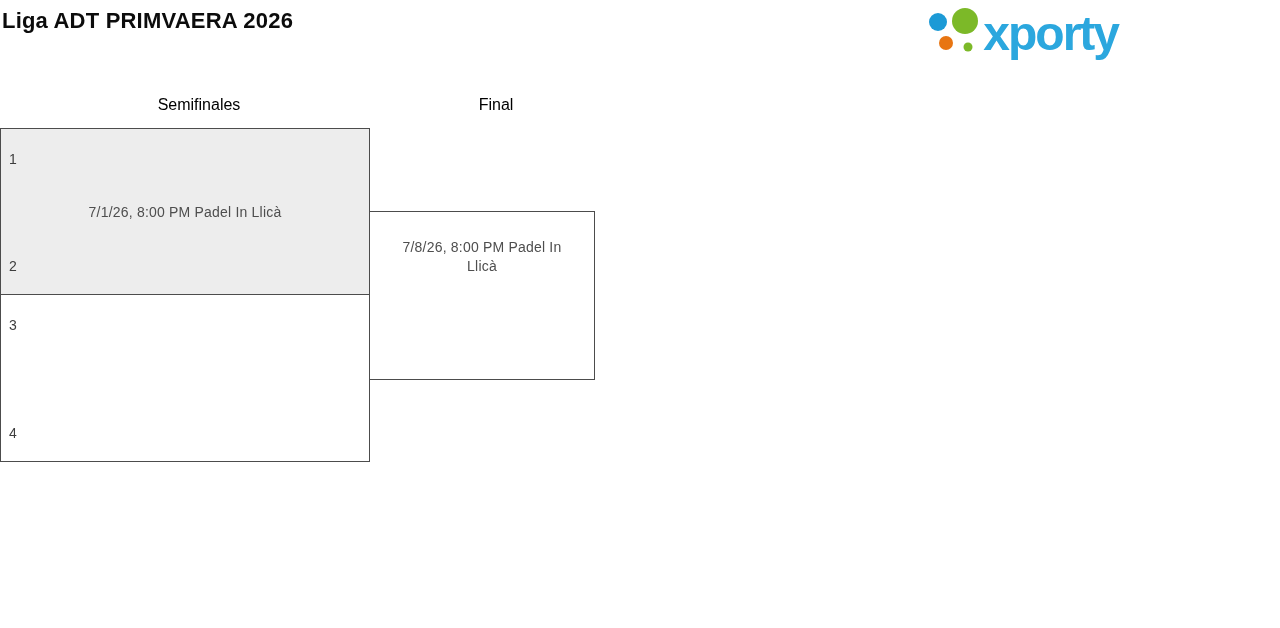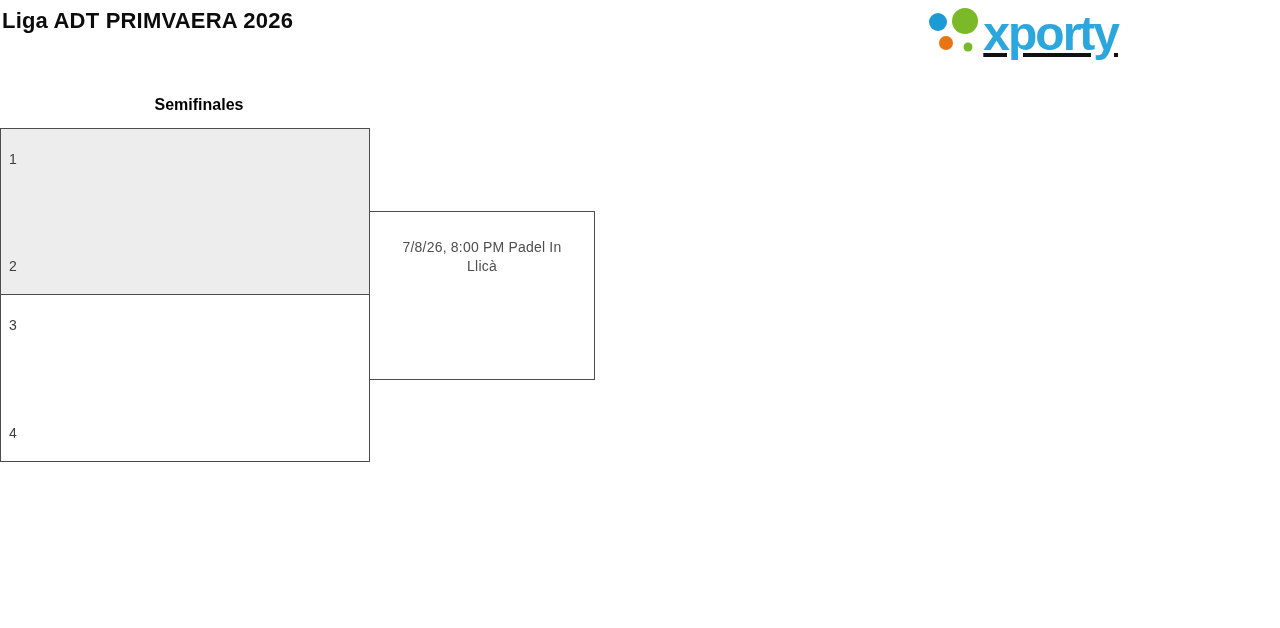--- a/index.html
+++ b/index.html
@@ -33,39 +33,38 @@
 
   
   .logo {
     position: absolute;
     top: 4px;
     right: 6px;
     display: flex;
     align-items: center;
     gap: 1px;
     cursor: pointer;
-    text-decoration: underline;
   }
   .logo-dots { display: block; }
   .logo-text {
     font-size: 48px;
     font-weight: bold;
     letter-spacing: -2px;
     color: #2ba7de;
     line-height: 60px;
     text-transform: lowercase;
   }
 
   
   .round-header {
     position: absolute;
     top: 96px;
     text-align: center;
     font-size: 16px;
-    font-weight: bold;
+    font-weight: normal;
     color: #000000;
     padding-left: 28px;
   }
   .round-header.semis { left: 0; width: 370px; }
   .round-header.final-h { left: 369px; width: 226px; }
 
   .match {
     position: absolute;
     border: 1px solid #4c4c4c;
     background: #ffffff;
@@ -120,23 +119,25 @@
     <svg class="logo-dots" width="56" height="52" viewBox="0 0 56 52" aria-hidden="true">
       <circle cx="12" cy="14" r="9" fill="#1c9ad6"></circle>
       <circle cx="39" cy="13" r="13" fill="#7cb928"></circle>
       <circle cx="20" cy="35" r="7" fill="#e87511"></circle>
       <circle cx="42" cy="39" r="4.5" fill="#7cb928"></circle>
     </svg>
     <span class="logo-text">xporty</span>
   </div>
 
   <div class="round-header semis">Semifinales</div>
+  <div class="round-header final-h">Final</div>
 
   <div class="match sf1">
     <div class="seed seed-top">1</div>
+    <div class="match-info">7/1/26, 8:00 PM Padel In Llicà</div>
     <div class="seed seed-bottom">2</div>
   </div>
 
   <div class="match sf2">
     <div class="seed seed-top">3</div>
     <div class="seed seed-bottom">4</div>
   </div>
 
   <div class="match final-box">
     <div class="match-info">7/8/26, 8:00 PM Padel In Llicà</div>

